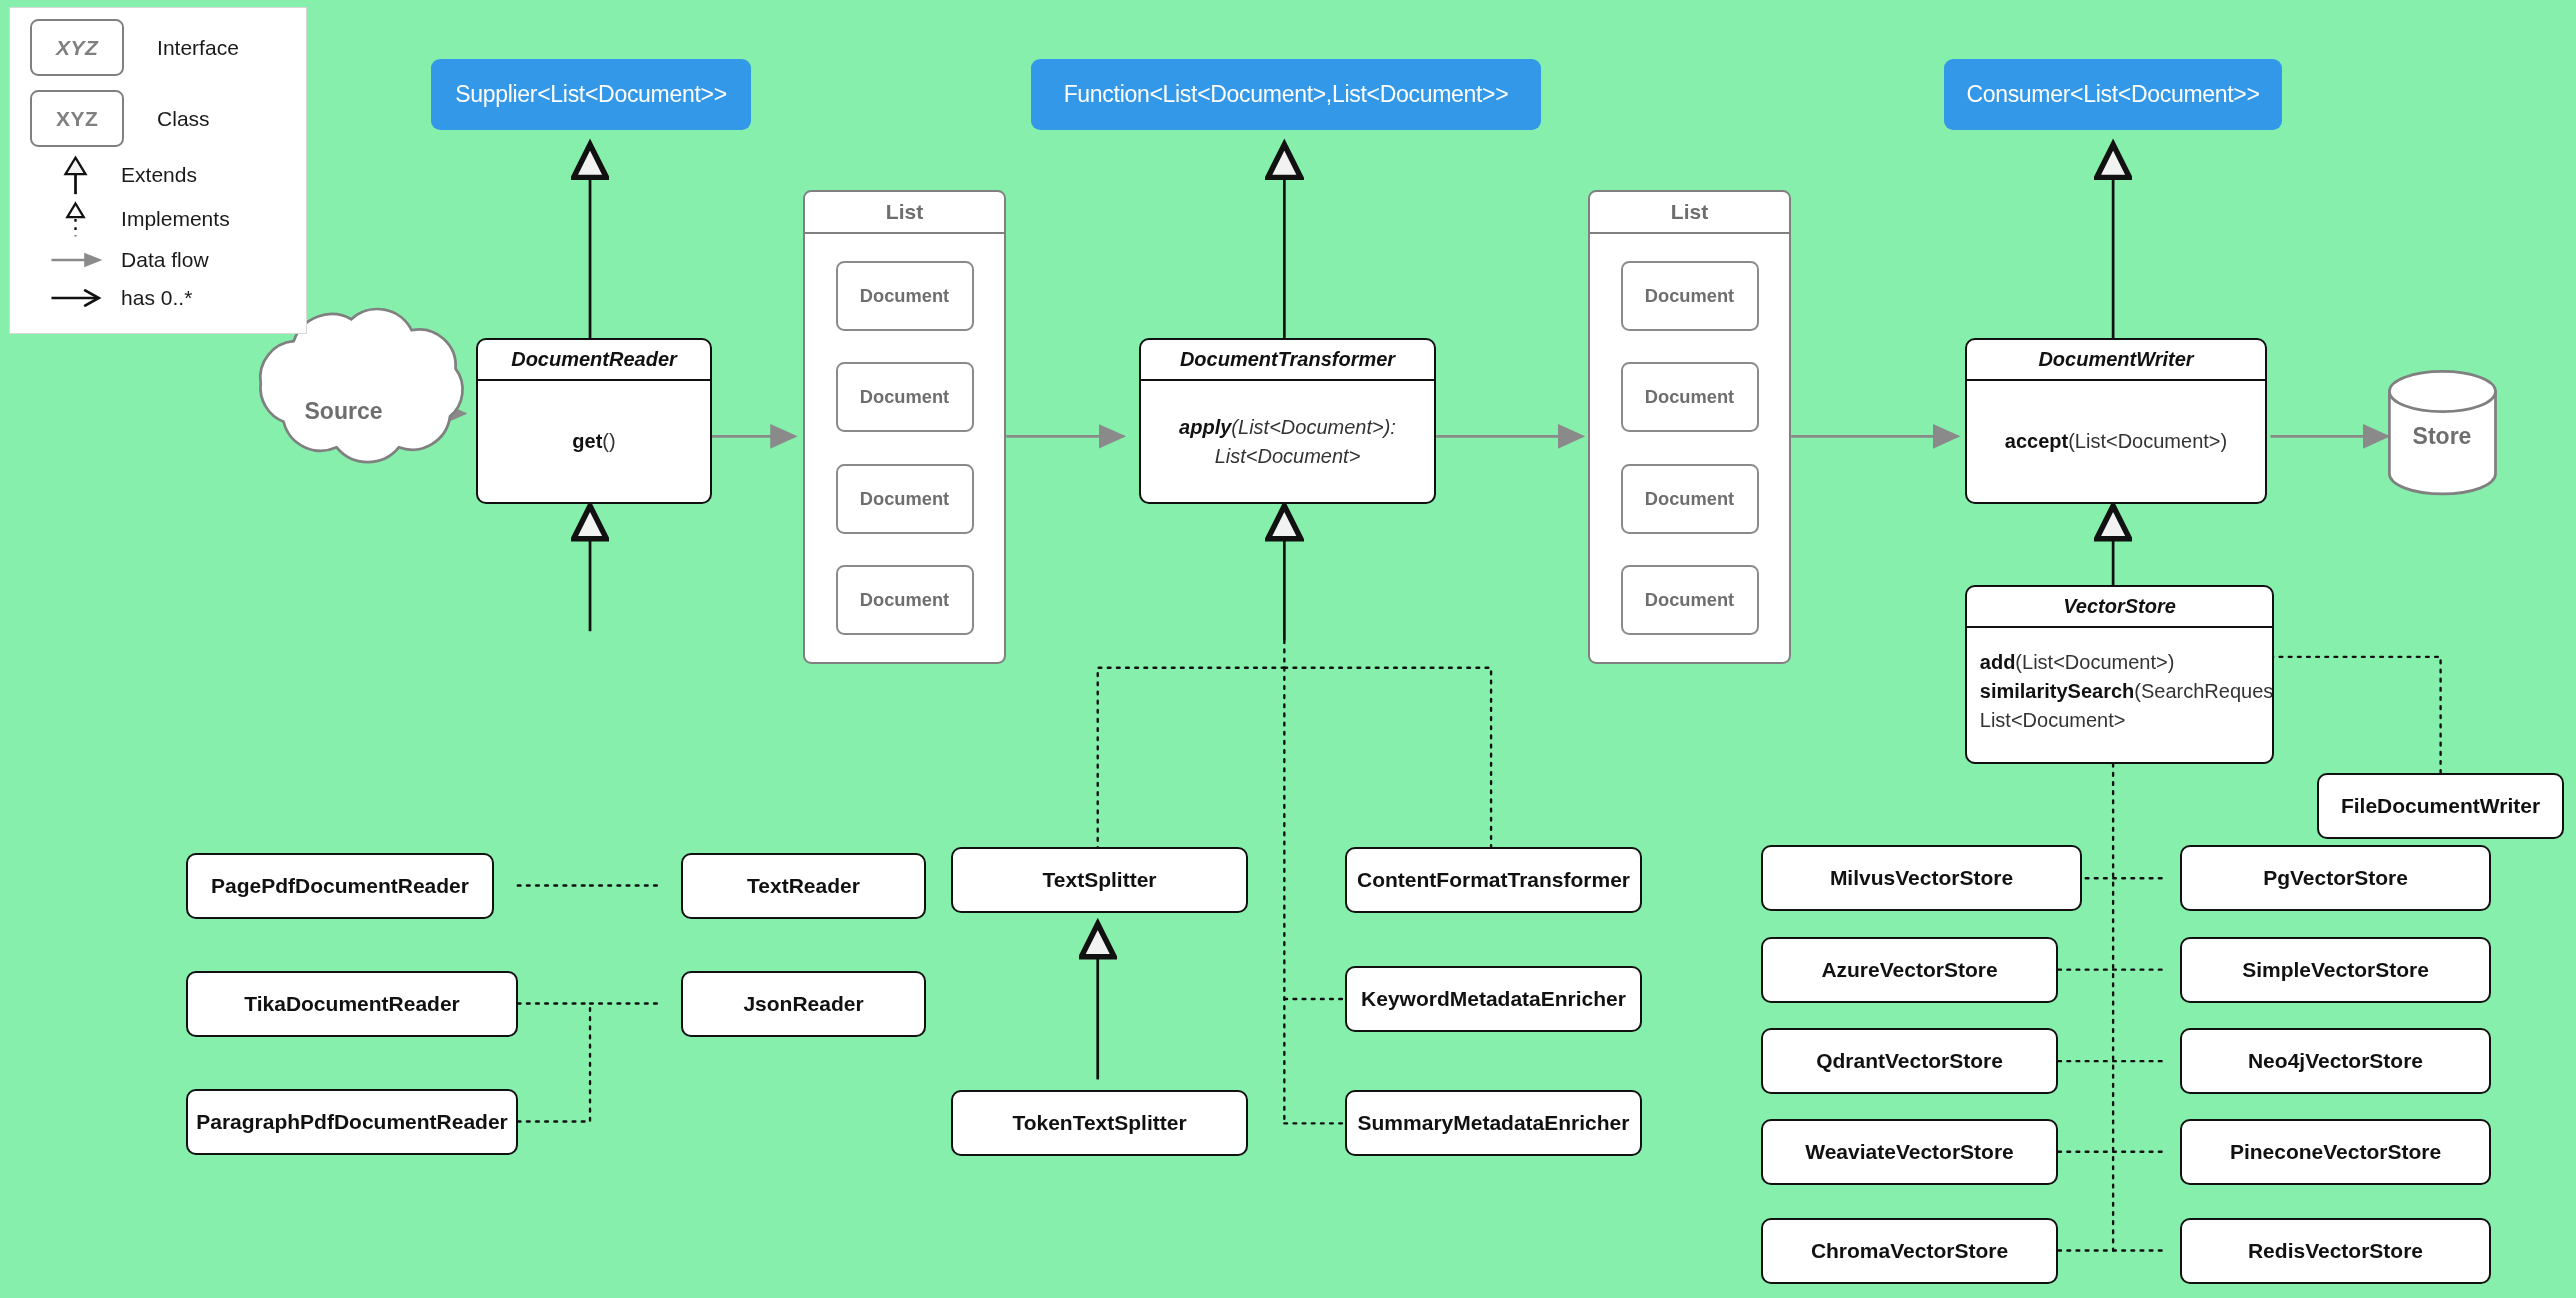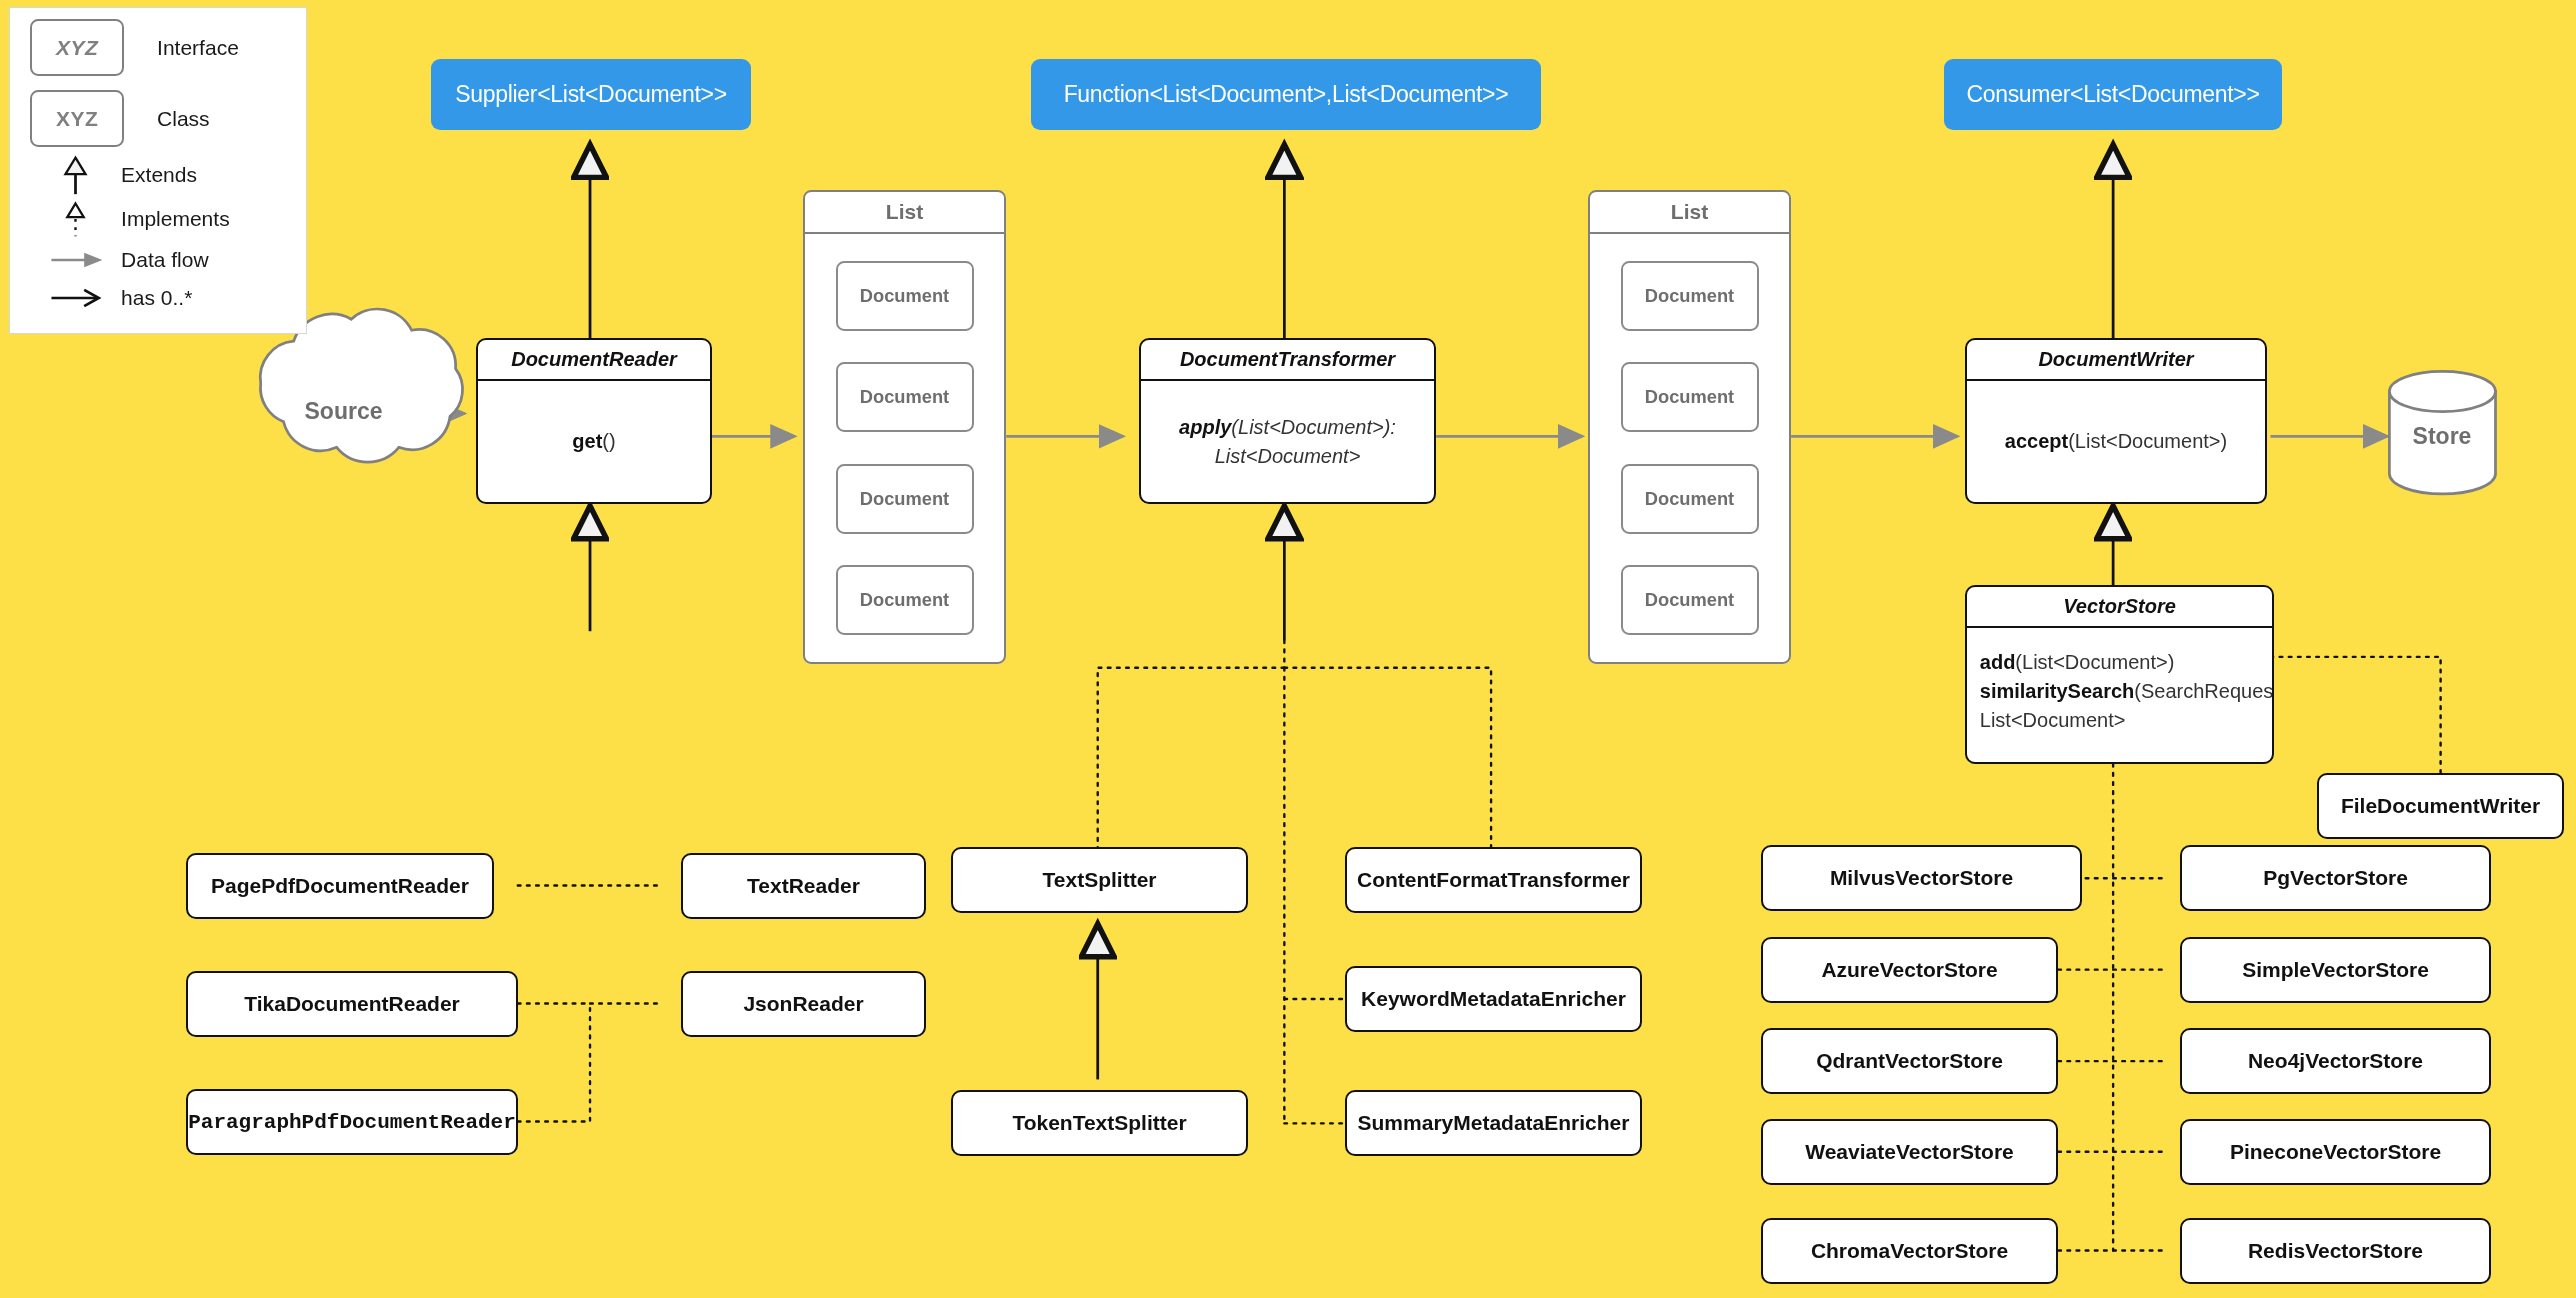--- a/index.html
+++ b/index.html
@@ -1,17 +1,17 @@
 <!DOCTYPE html>
 <html style="font-size:14.6px"><head>
 <meta charset="utf-8">
 <style>
   html,body{margin:0;padding:0;background:#ffffff;}
   body{font-family:"Liberation Sans", sans-serif;}
-  #stage{position:relative;width:2576px;height:1299px;background:#fde047;overflow:hidden;}
+  #stage{position:relative;width:2576px;height:1299px;background:#86efac;overflow:hidden;}
   #wires{position:absolute;left:0;top:0;width:2576px;height:1299px;pointer-events:none;}
 
   .node{position:absolute;box-sizing:border-box;display:flex;align-items:center;justify-content:center;text-align:center;}
 
   
   .legend{position:absolute;left:9.1px;top:7.3px;width:298px;height:327px;border:1.8px solid #d8d8d8;background:#fff;box-sizing:border-box;}
   .legend-row{position:absolute;display:flex;align-items:center;}
   .lg-box{width:90px;height:53px;border:2.3px solid #808080;border-radius:8.2px;display:flex;align-items:center;justify-content:center;
           color:#808080;font-weight:bold;font-size:21px;letter-spacing:0.5px;}
   .lg-box.iface{font-style:italic;}
@@ -219,21 +219,21 @@
     <div class="items">
       <div class="doc">Document</div>
       <div class="doc">Document</div>
       <div class="doc">Document</div>
       <div class="doc">Document</div>
     </div>
   </div>
 
   <div class="node impl" style="left:186px;top:853px;width:308px;height:66px;">PagePdfDocumentReader</div>
   <div class="node impl" style="left:186px;top:971px;width:332px;height:66px;">TikaDocumentReader</div>
-  <div class="node impl" style="left:186px;top:1089px;width:332px;height:66px;font-family:Liberation Mono, monospace;">ParagraphPdfDocumentReader</div>
+  <div class="node impl" style="left:186px;top:1089px;width:332px;height:66px;">ParagraphPdfDocumentReader</div>
 
   <div class="node impl" style="left:681px;top:853px;width:245px;height:66px;">TextReader</div>
   <div class="node impl" style="left:681px;top:971px;width:245px;height:66px;">JsonReader</div>
 
   <div class="node impl" style="left:951px;top:847px;width:297px;height:66px;">TextSplitter</div>
   <div class="node impl" style="left:951px;top:1090px;width:297px;height:66px;">TokenTextSplitter</div>
 
   <div class="node impl" style="left:1345px;top:847px;width:297px;height:66px;">ContentFormatTransformer</div>
   <div class="node impl" style="left:1345px;top:966px;width:297px;height:66px;">KeywordMetadataEnricher</div>
   <div class="node impl" style="left:1345px;top:1090px;width:297px;height:66px;">SummaryMetadataEnricher</div>

